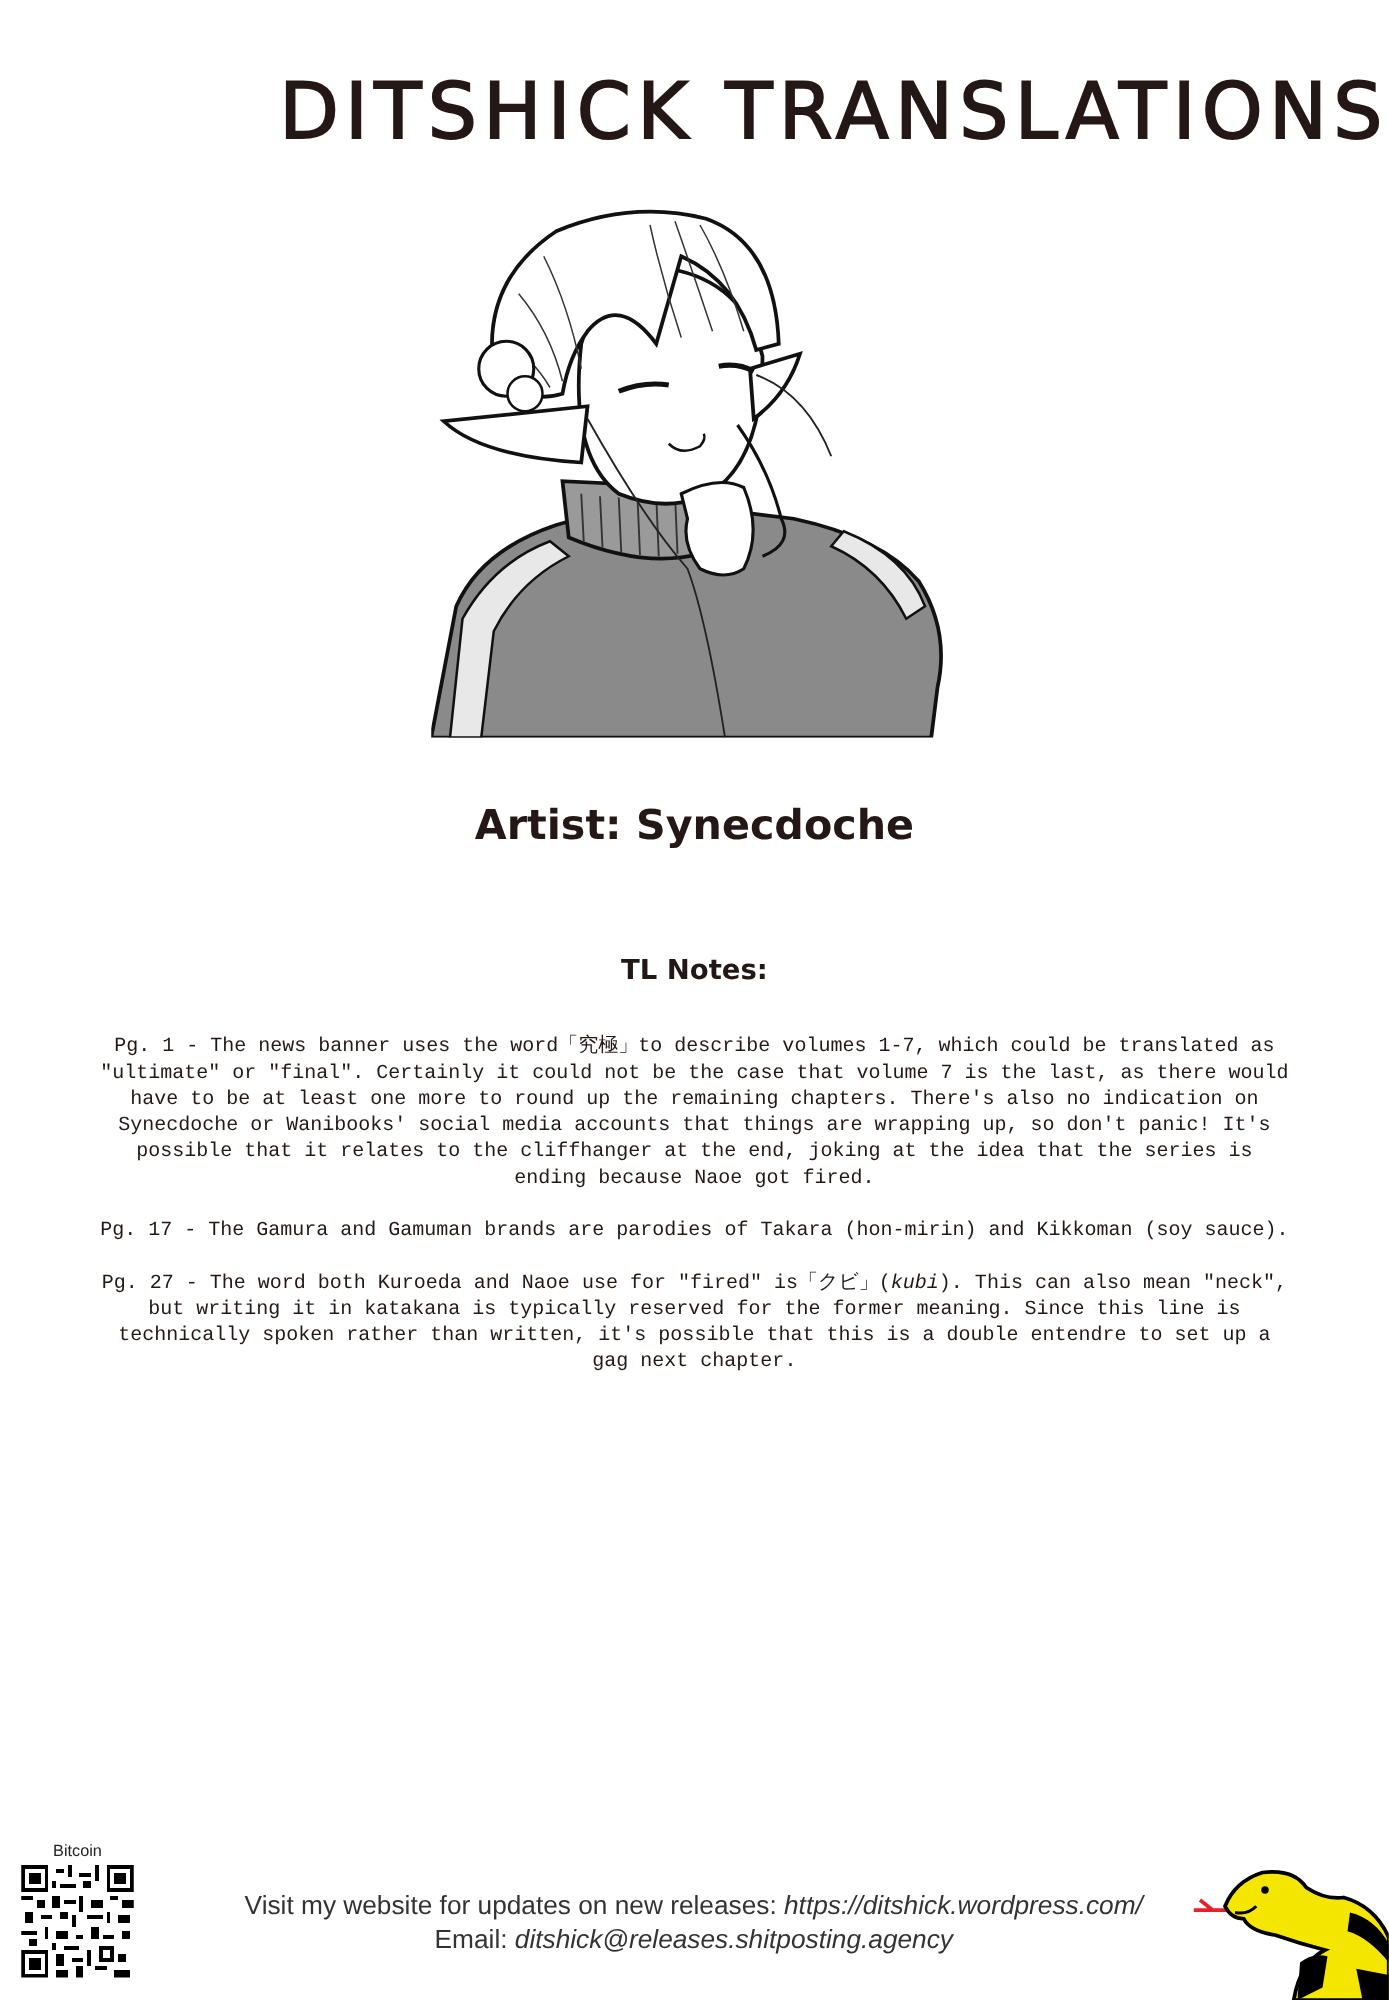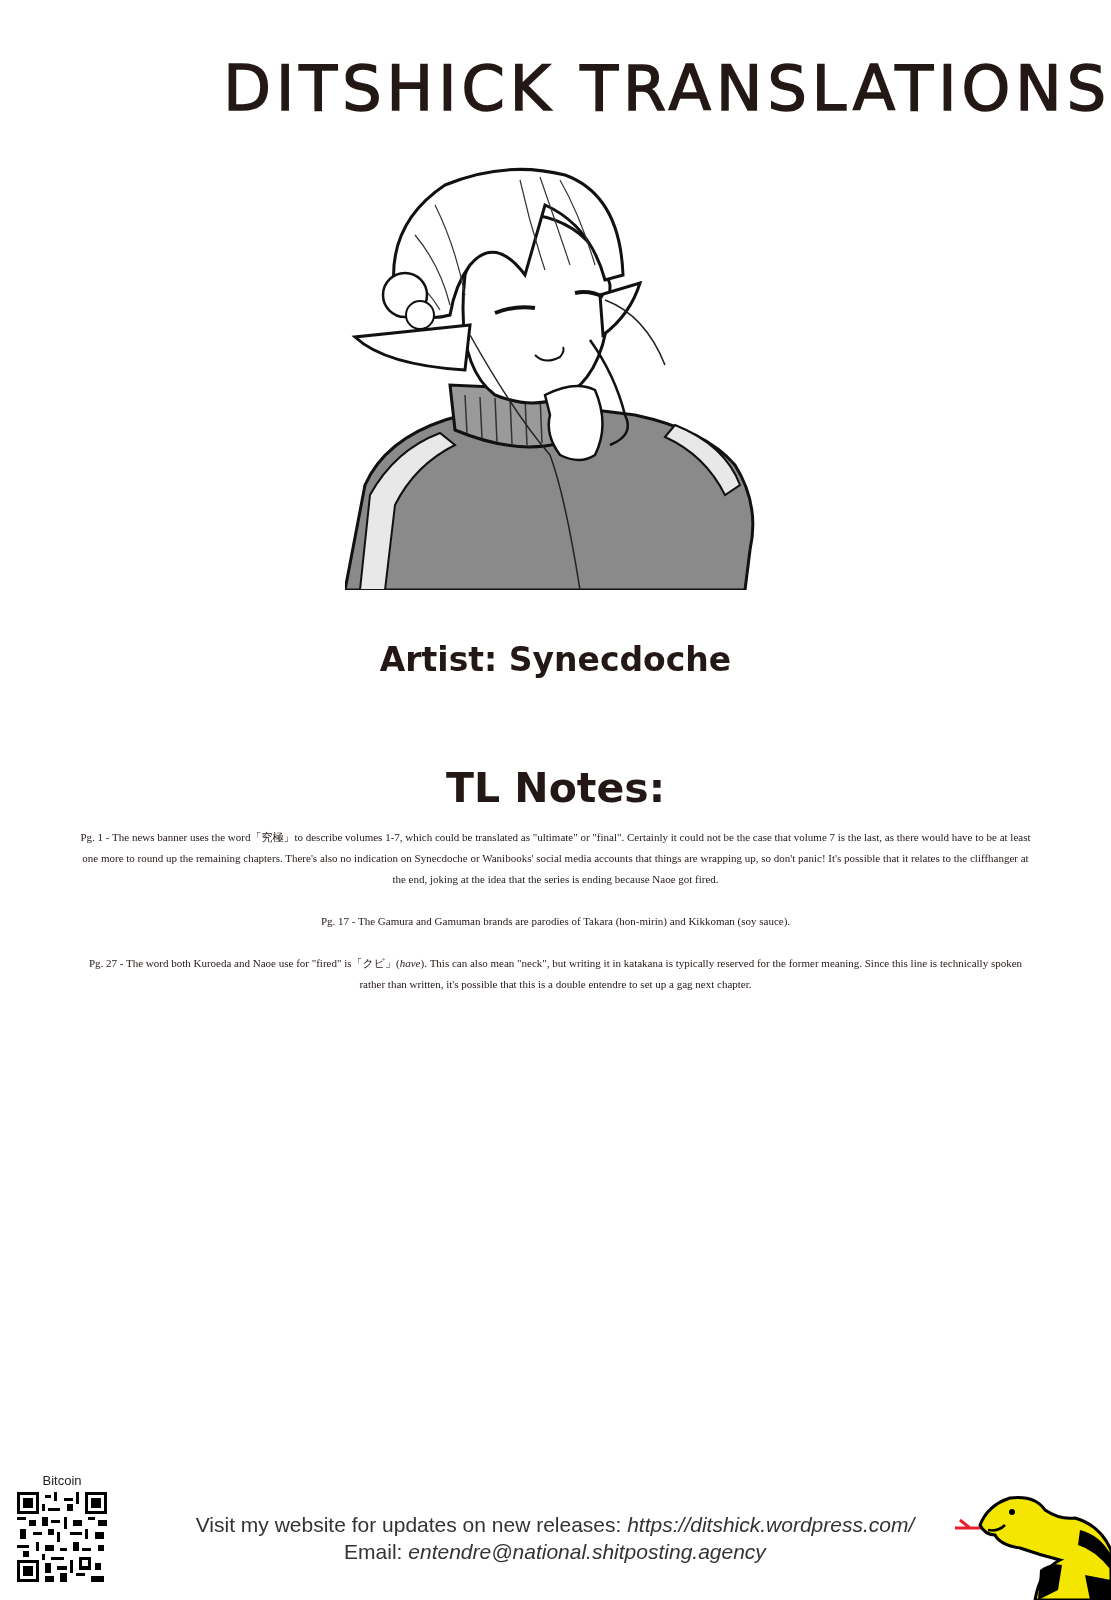--- a/index.html
+++ b/index.html
@@ -9,25 +9,25 @@
       font-family: "DejaVu Sans", sans-serif; font-size: 62px; letter-spacing: 5px;
       font-weight: normal; color: #231815; -webkit-text-stroke: 1.5px #231815;
     }
     .illustration { position: absolute; left: 345px; top: 165px; width: 420px; height: 425px; }
     .credits {
       position: absolute; left: 0; top: 638px; width: 1111px; text-align: center;
       font-family: "DejaVu Sans", sans-serif; font-weight: bold; font-size: 33px; line-height: 43px;
     }
     .notes-heading {
       position: absolute; left: 0; top: 764px; width: 1111px; text-align: center;
-      font-family: "DejaVu Sans", sans-serif; font-weight: bold; font-size: 41px;
+      font-family: "DejaVu Sans", sans-serif; font-weight: bold; font-size: 22px;
     }
     .notes {
       position: absolute; left: 80px; top: 827px; width: 951px; text-align: center;
-      font-family: Liberation Serif, serif; font-size: 11px; line-height: 21px;
+      font-family: Liberation Mono, monospace; font-size: 16px; line-height: 21px;
     }
     .note { margin: 0 0 21px 0; }
     .footer-text {
       position: absolute; left: 140px; top: 1511px; width: 830px; text-align: center;
       font-family: "Liberation Sans", sans-serif; font-size: 21px; line-height: 27px; color: #333;
     }
     .footer-text i { }
     .qr-block { position: absolute; left: 12px; top: 1473px; width: 100px; text-align: center; }
     .qr-label { font-family: "Liberation Sans", sans-serif; font-size: 13px; color: #222; margin-bottom: 4px; }
     .qr { width: 90px; height: 90px; margin: 0 auto; }
@@ -87,21 +87,21 @@
 
 <div class="credits">
   <div>Artist: Synecdoche</div>
 </div>
 
 <div class="notes-heading">TL Notes:</div>
 
 <div class="notes">
   <p class="note">Pg. 1 - The news banner uses the word「究極」to describe volumes 1-7, which could be translated as "ultimate" or "final". Certainly it could not be the case that volume 7 is the last, as there would have to be at least one more to round up the remaining chapters. There's also no indication on Synecdoche or Wanibooks' social media accounts that things are wrapping up, so don't panic! It's possible that it relates to the cliffhanger at the end, joking at the idea that the series is ending because Naoe got fired.</p>
   <p class="note">Pg. 17 - The Gamura and Gamuman brands are parodies of Takara (hon-mirin) and Kikkoman (soy sauce).</p>
-  <p class="note"><span>Pg. 27 - The word both Kuroeda and Naoe use for "fired" is「クビ」(</span><i>have</i><span>). This can also mean "neck", but writing it in katakana is typically reserved for the former meaning. Since this line is technically spoken rather than written, it's possible that this is a double entendre to set up a gag next chapter.</span></p>
+  <p class="note"><span>Pg. 27 - The word both Kuroeda and Naoe use for "fired" is「クビ」(</span><i>kubi</i><span>). This can also mean "neck", but writing it in katakana is typically reserved for the former meaning. Since this line is technically spoken rather than written, it's possible that this is a double entendre to set up a gag next chapter.</span></p>
 </div>
 
 <div class="qr-block">
   <div class="qr-label">Bitcoin</div>
   <svg class="qr" viewBox="0 0 29 29" shape-rendering="crispEdges">
     <rect width="29" height="29" fill="#fff"></rect>
     <g fill="#000">
       <rect x="0" y="0" width="7" height="7"></rect>
         <rect x="1" y="1" width="5" height="5" fill="#fff"></rect>
         <rect x="2" y="2" width="3" height="3"></rect>
@@ -152,21 +152,21 @@
         <rect x="9" y="27" width="3" height="2"></rect>
         <rect x="14" y="26" width="2" height="3"></rect>
         <rect x="19" y="26" width="3" height="1"></rect>
         <rect x="24" y="27" width="4" height="2"></rect>
     </g>
   </svg>
 </div>
 
 <div class="footer-text">
   <div><span>Visit my website for updates on new releases: </span><i>https://ditshick.wordpress.com/</i></div>
-  <div><span>Email: </span><i>entendre@national.shitposting.agency</i></div>
+  <div><span>Email: </span><i>ditshick@releases.shitposting.agency</i></div>
 </div>
 
 <svg class="mascot" viewBox="0 0 161 110">
   <path d="M5 38 L30 38 L38 34 M20 38 L10 30" stroke="#e8202a" stroke-width="3" fill="none"></path>
   <path d="M30 35 Q38 15 60 8 Q85 5 95 20 Q110 30 125 28 Q150 35 161 60 L161 110 L85 110 Q90 80 110 70 Q90 65 70 58 Q50 55 45 45 Q35 45 30 35 Z" fill="#f5e600" stroke="#000" stroke-width="3"></path>
   <path d="M130 40 Q150 45 161 65 L161 80 Q145 60 128 55 Z" fill="#000"></path>
   <path d="M90 80 Q100 72 112 75 L108 100 L88 110 Z" fill="#000"></path>
   <path d="M135 85 L161 90 L161 110 L140 110 Z" fill="#000"></path>
   <circle cx="62" cy="22" r="3" fill="#000"></circle>
   <path d="M38 40 Q48 42 55 35" stroke="#000" stroke-width="2.5" fill="none"></path>

